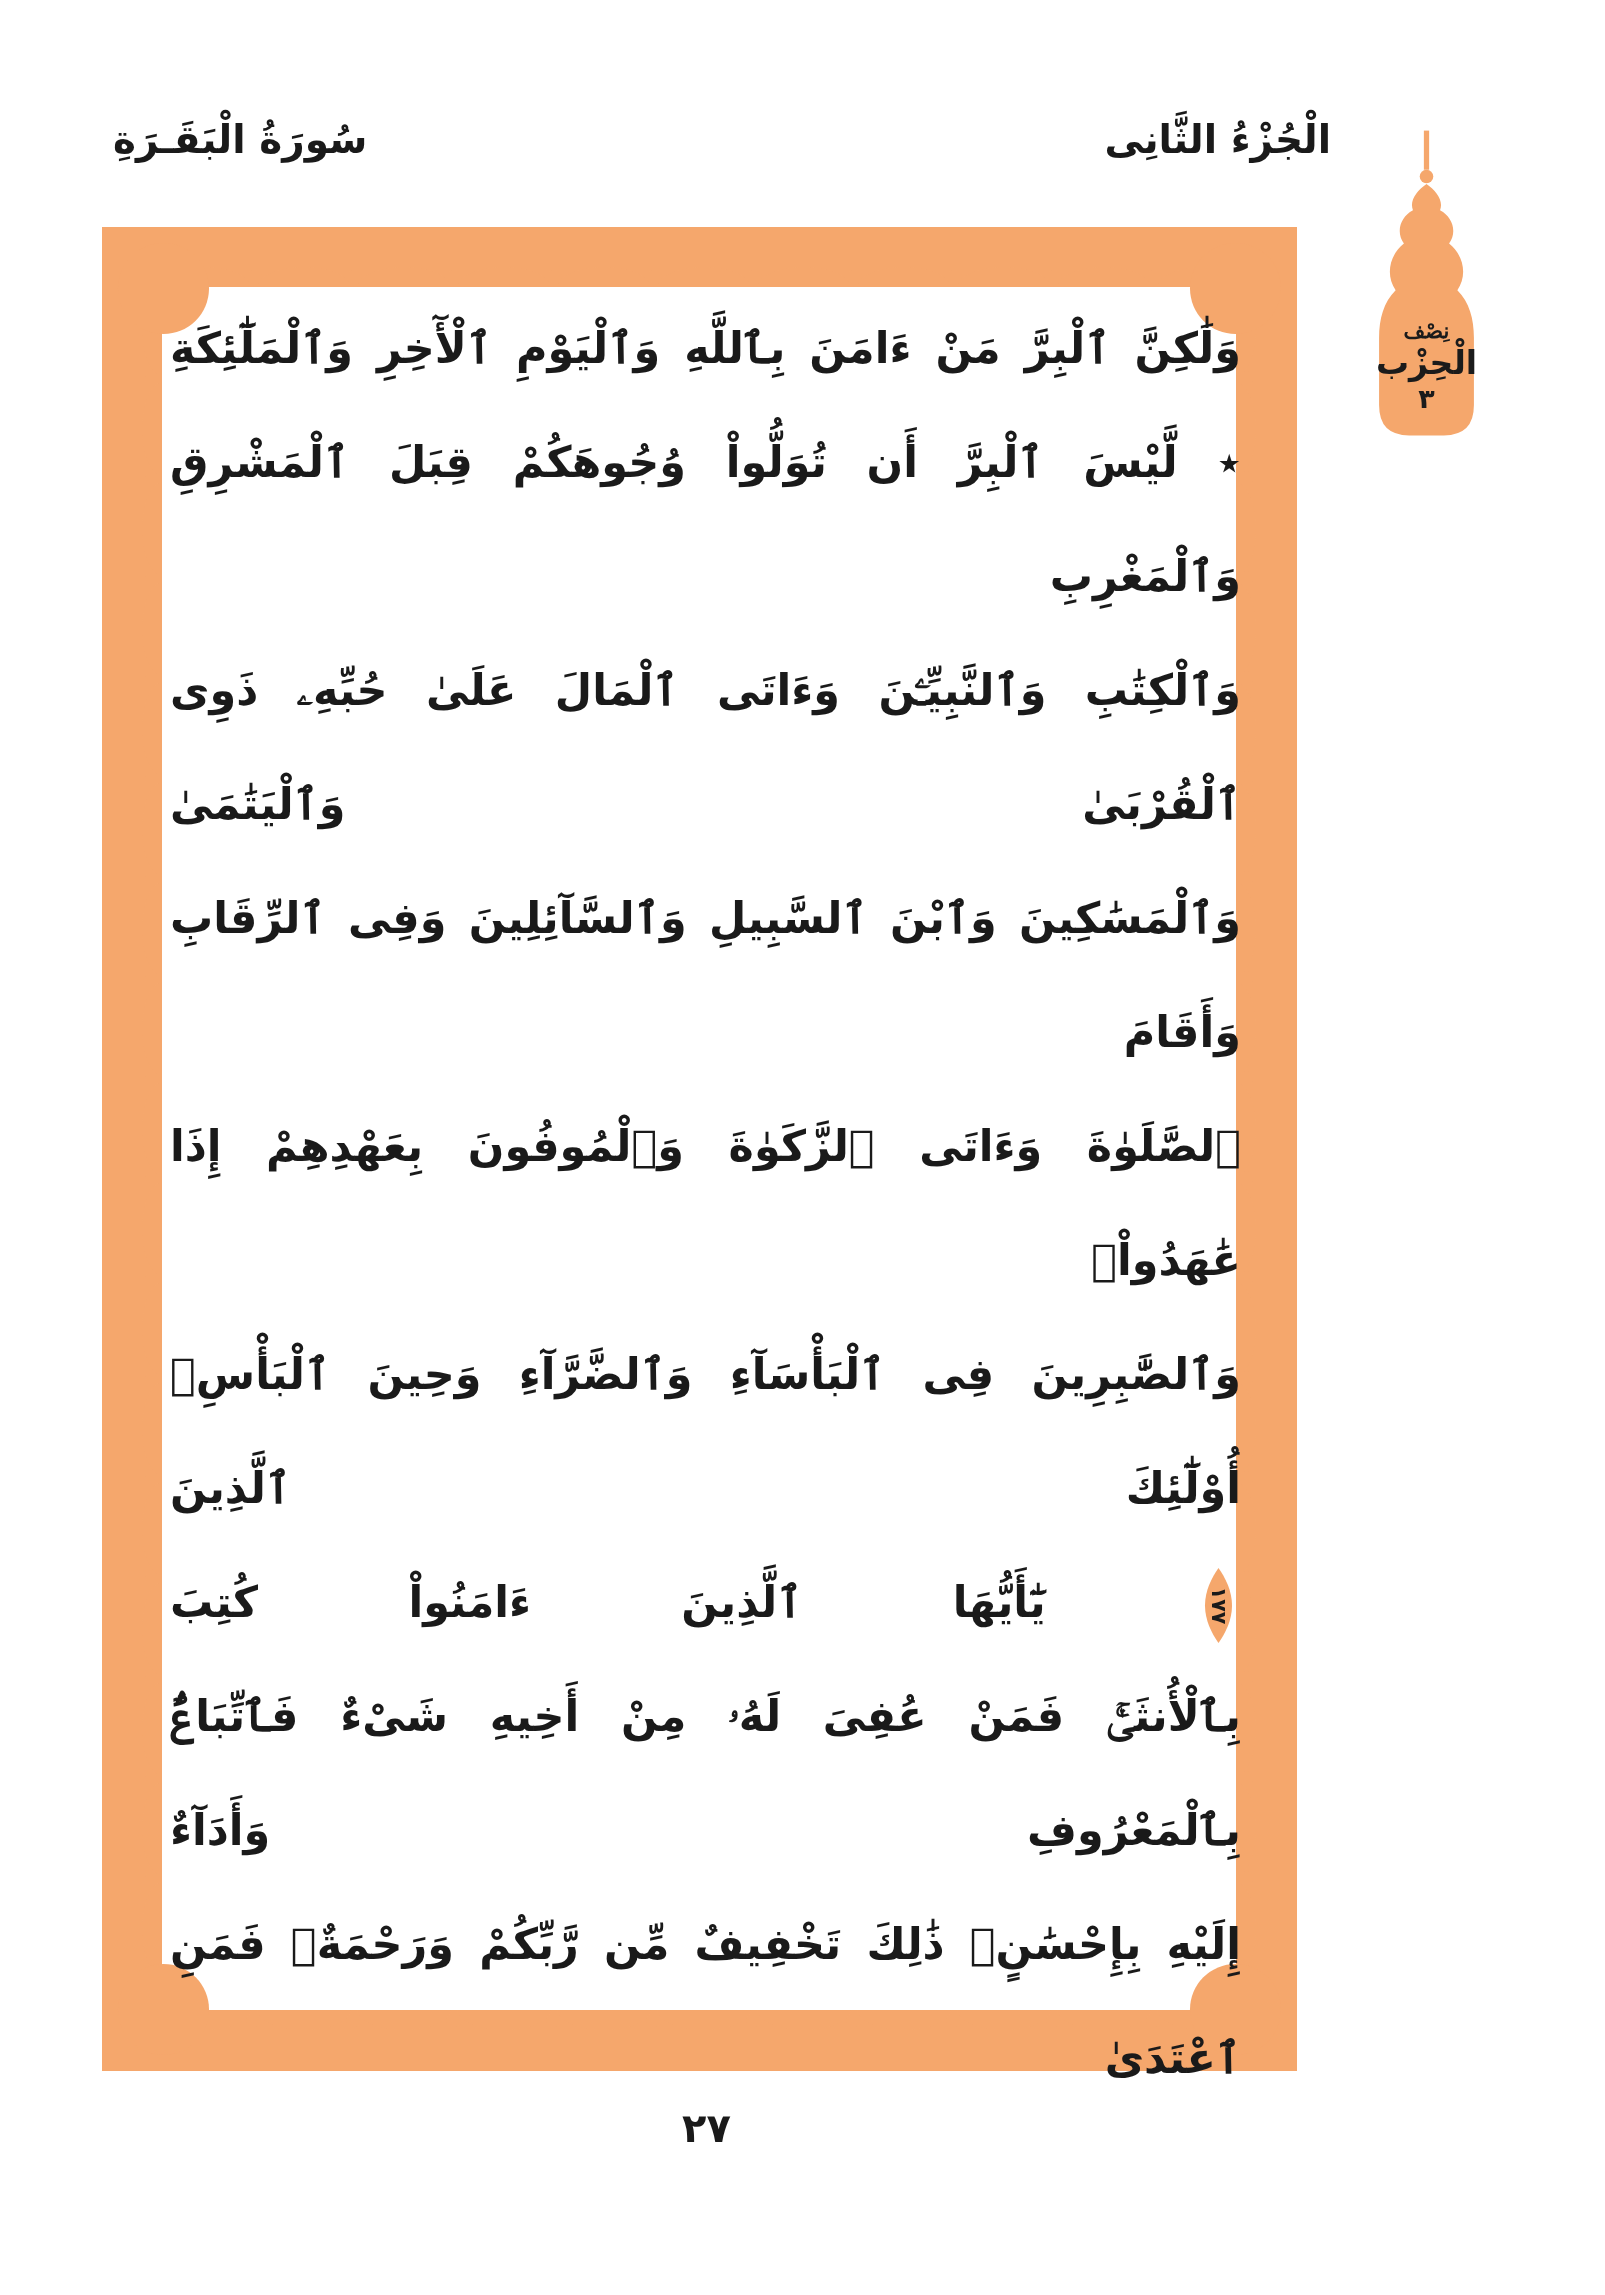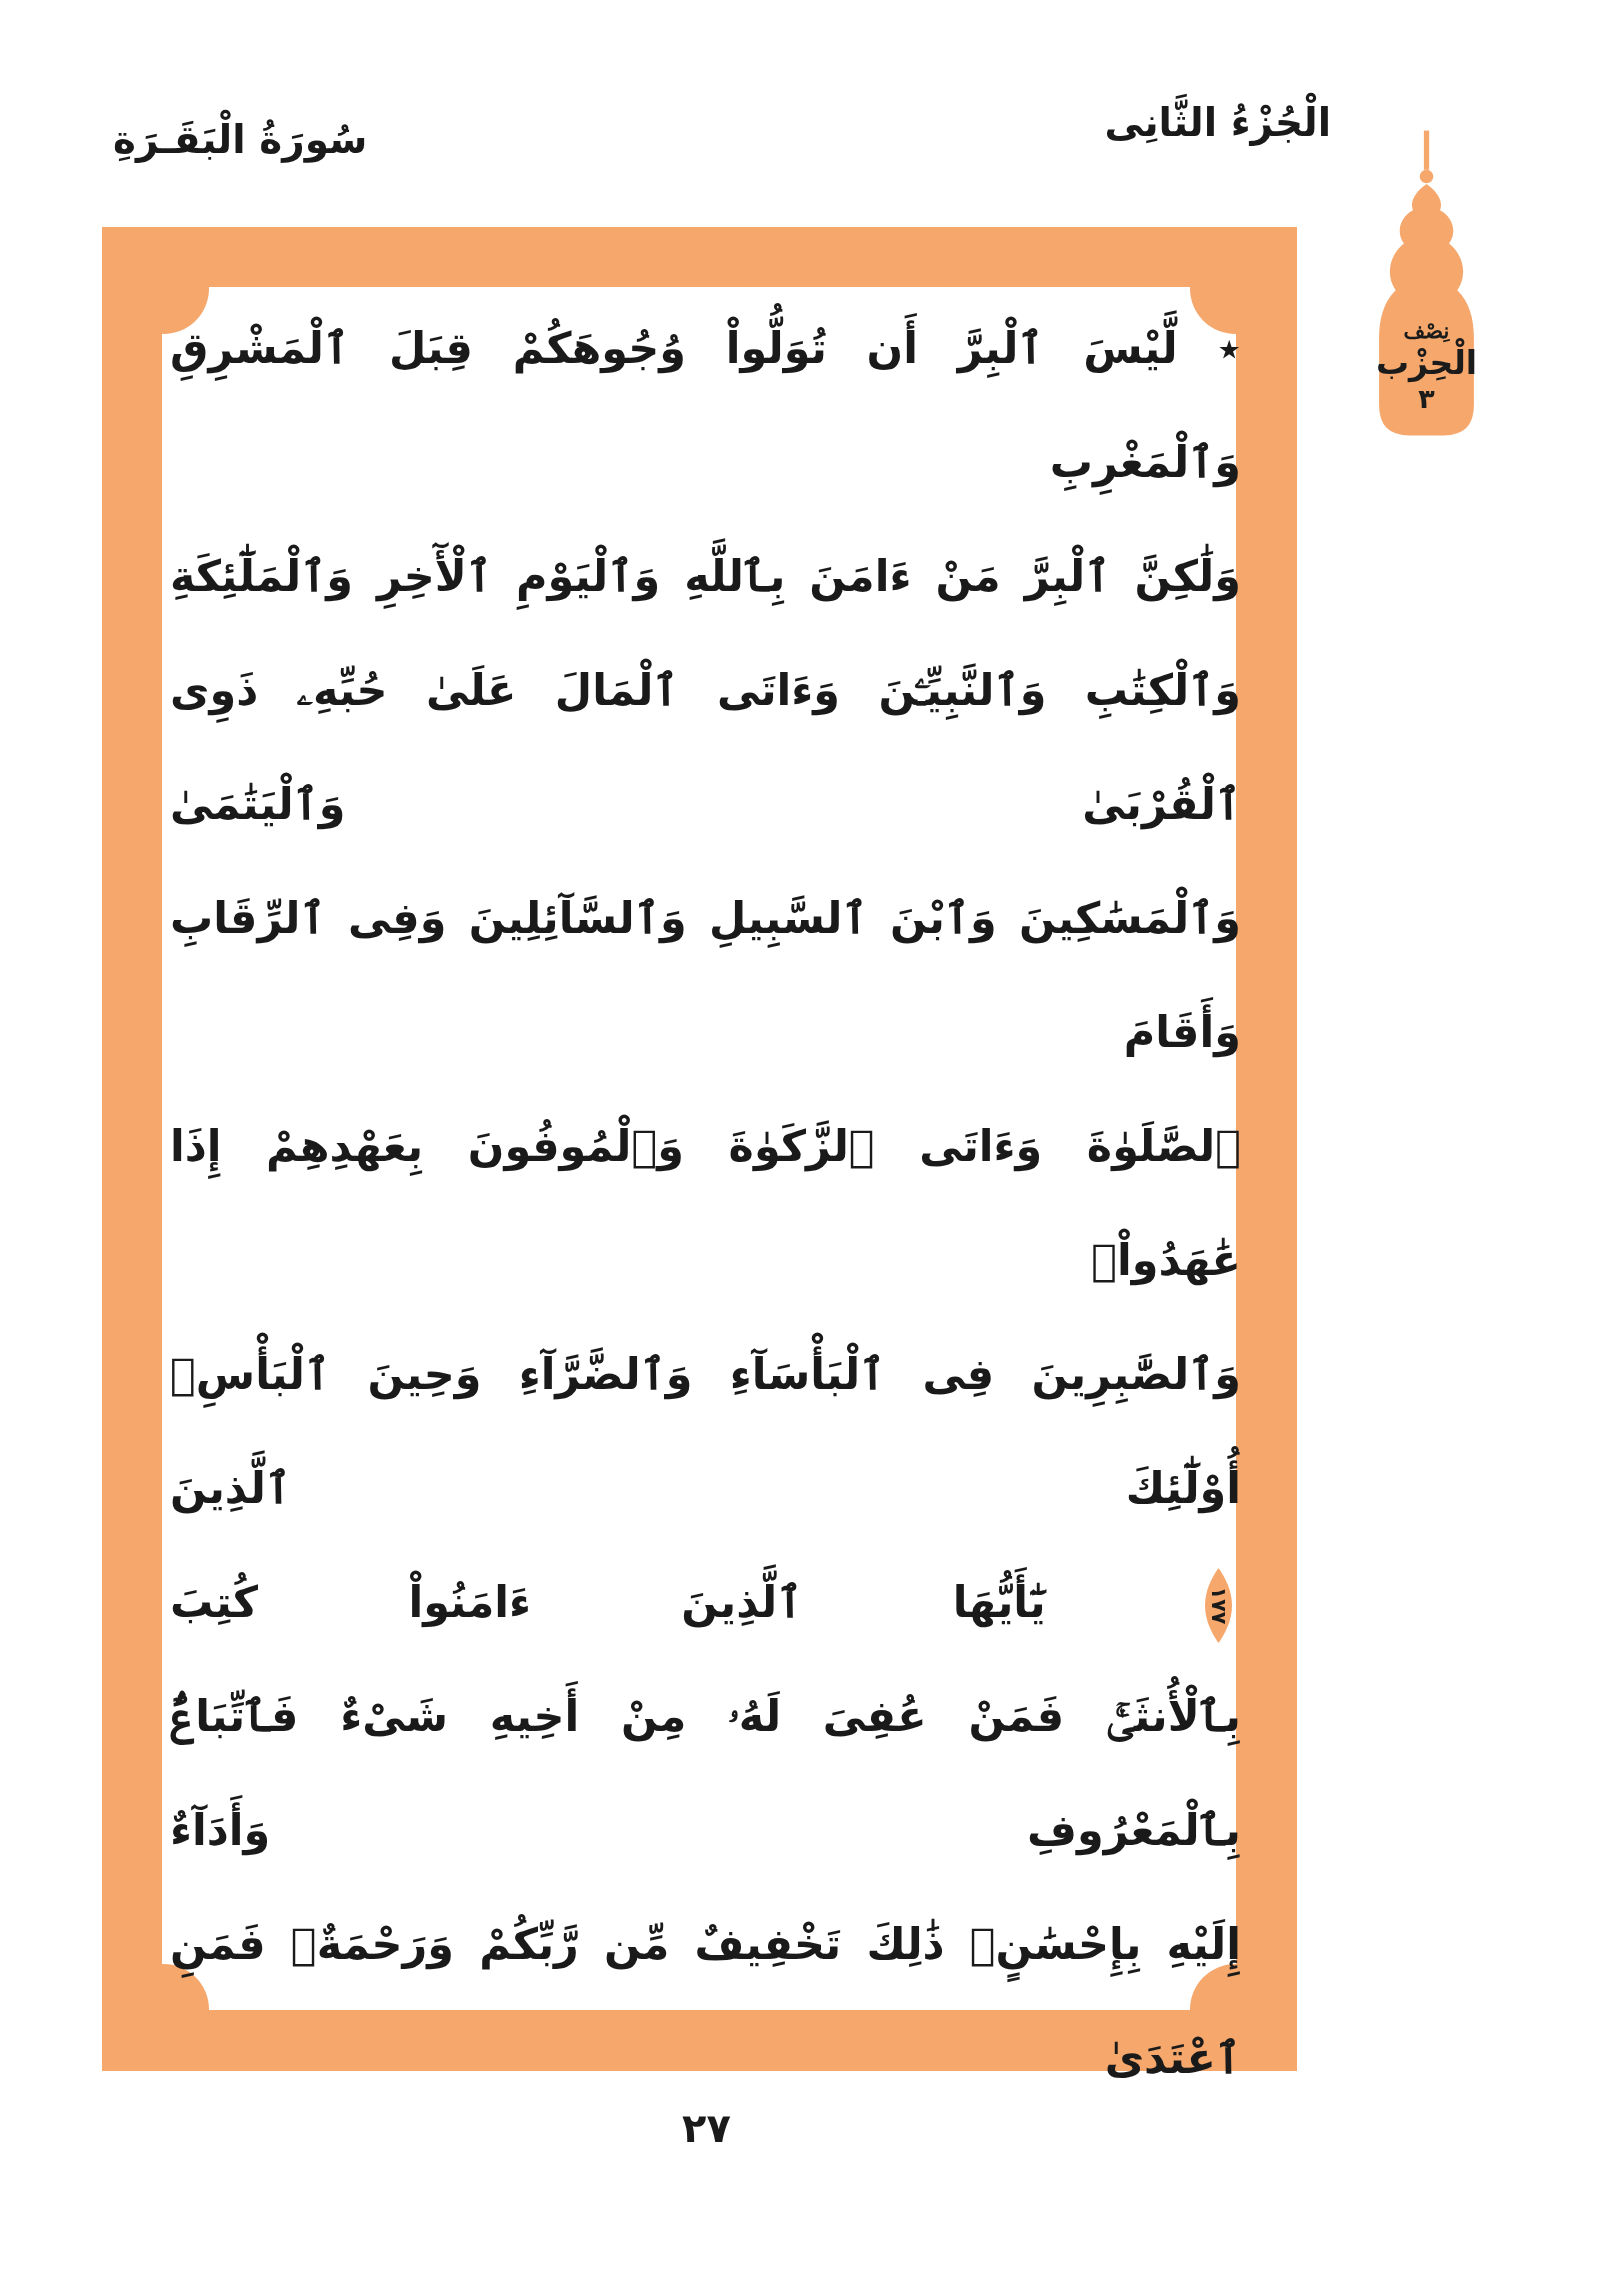--- a/index.html
+++ b/index.html
@@ -7,21 +7,21 @@
     position:relative; width:1605px; height:2295px; background:#ffffff;
     font-family:"DejaVu Sans", sans-serif; color:#1a1a1a; overflow:hidden;padding-left:28px;
   }
   
   .surah-header {
     position:absolute; left:113px; top:117px; width:257px;
     font-size:39px; font-weight:700; direction:rtl; text-align:left;
     letter-spacing:0.8px;
   }
   .juz-header {
-    position:absolute; right:302px; top:100px; width:272px;
+    position:absolute; right:302px; top:117px; width:272px;
     font-size:39px; font-weight:700; direction:rtl; text-align:right;
   }
   
   .frame {
     position:absolute; left:102px; top:227px; width:1195px; height:1844px;
     border:60px solid #F5A76C; box-sizing:border-box;
   }
   .sc { position:absolute; background-repeat:repeat-x; }
   .sc-top {
     top:-19.6px; left:-7.6px; right:-7.6px; height:20.4px;
@@ -140,22 +140,22 @@
     <div class="sc sc-bottom"></div>
     <div class="sc sc-left"></div>
     <div class="sc sc-right"></div>
     <div class="corner corner-tl"></div>
     <div class="corner corner-tr"></div>
     <div class="corner corner-bl"></div>
     <div class="corner corner-br"></div>
   </div>
 
   <div class="textblock">
+    <div class="qline"><span>وَلَٰكِنَّ ٱلْبِرَّ مَنْ ءَامَنَ بِٱللَّهِ وَٱلْيَوْمِ ٱلْأٓخِرِ وَٱلْمَلَٰٓئِكَةِ</span></div>
     <div class="qline"><span>٭ لَّيْسَ ٱلْبِرَّ أَن تُوَلُّواْ وُجُوهَكُمْ قِبَلَ ٱلْمَشْرِقِ وَٱلْمَغْرِبِ</span></div>
-    <div class="qline"><span>وَلَٰكِنَّ ٱلْبِرَّ مَنْ ءَامَنَ بِٱللَّهِ وَٱلْيَوْمِ ٱلْأٓخِرِ وَٱلْمَلَٰٓئِكَةِ</span></div>
     <div class="qline"><span>وَٱلْكِتَٰبِ وَٱلنَّبِيِّـۧنَ وَءَاتَى ٱلْمَالَ عَلَىٰ حُبِّهِۦ ذَوِى ٱلْقُرْبَىٰ وَٱلْيَتَٰمَىٰ</span></div>
     <div class="qline"><span>وَٱلْمَسَٰكِينَ وَٱبْنَ ٱلسَّبِيلِ وَٱلسَّآئِلِينَ وَفِى ٱلرِّقَابِ وَأَقَامَ</span></div>
     <div class="qline"><span>ٱلصَّلَوٰةَ وَءَاتَى ٱلزَّكَوٰةَ وَٱلْمُوفُونَ بِعَهْدِهِمْ إِذَا عَٰهَدُواْۖ</span></div>
     <div class="qline"><span>وَٱلصَّٰبِرِينَ فِى ٱلْبَأْسَآءِ وَٱلضَّرَّآءِ وَحِينَ ٱلْبَأْسِۗ أُوْلَٰٓئِكَ ٱلَّذِينَ</span></div>
     <div class="qline">
       <span class="ayah"><svg viewBox="0 0 52 104">
             <path class="leafpath" d="M26 2 C35 15 44 32 44 52 C44 72 35 89 26 102 C17 89 8 72 8 52 C8 32 17 15 26 2 Z"></path>
           </svg><span class="num">١٧٧</span></span>
       <span>يَٰٓأَيُّهَا ٱلَّذِينَ ءَامَنُواْ كُتِبَ</span>
     </div>

